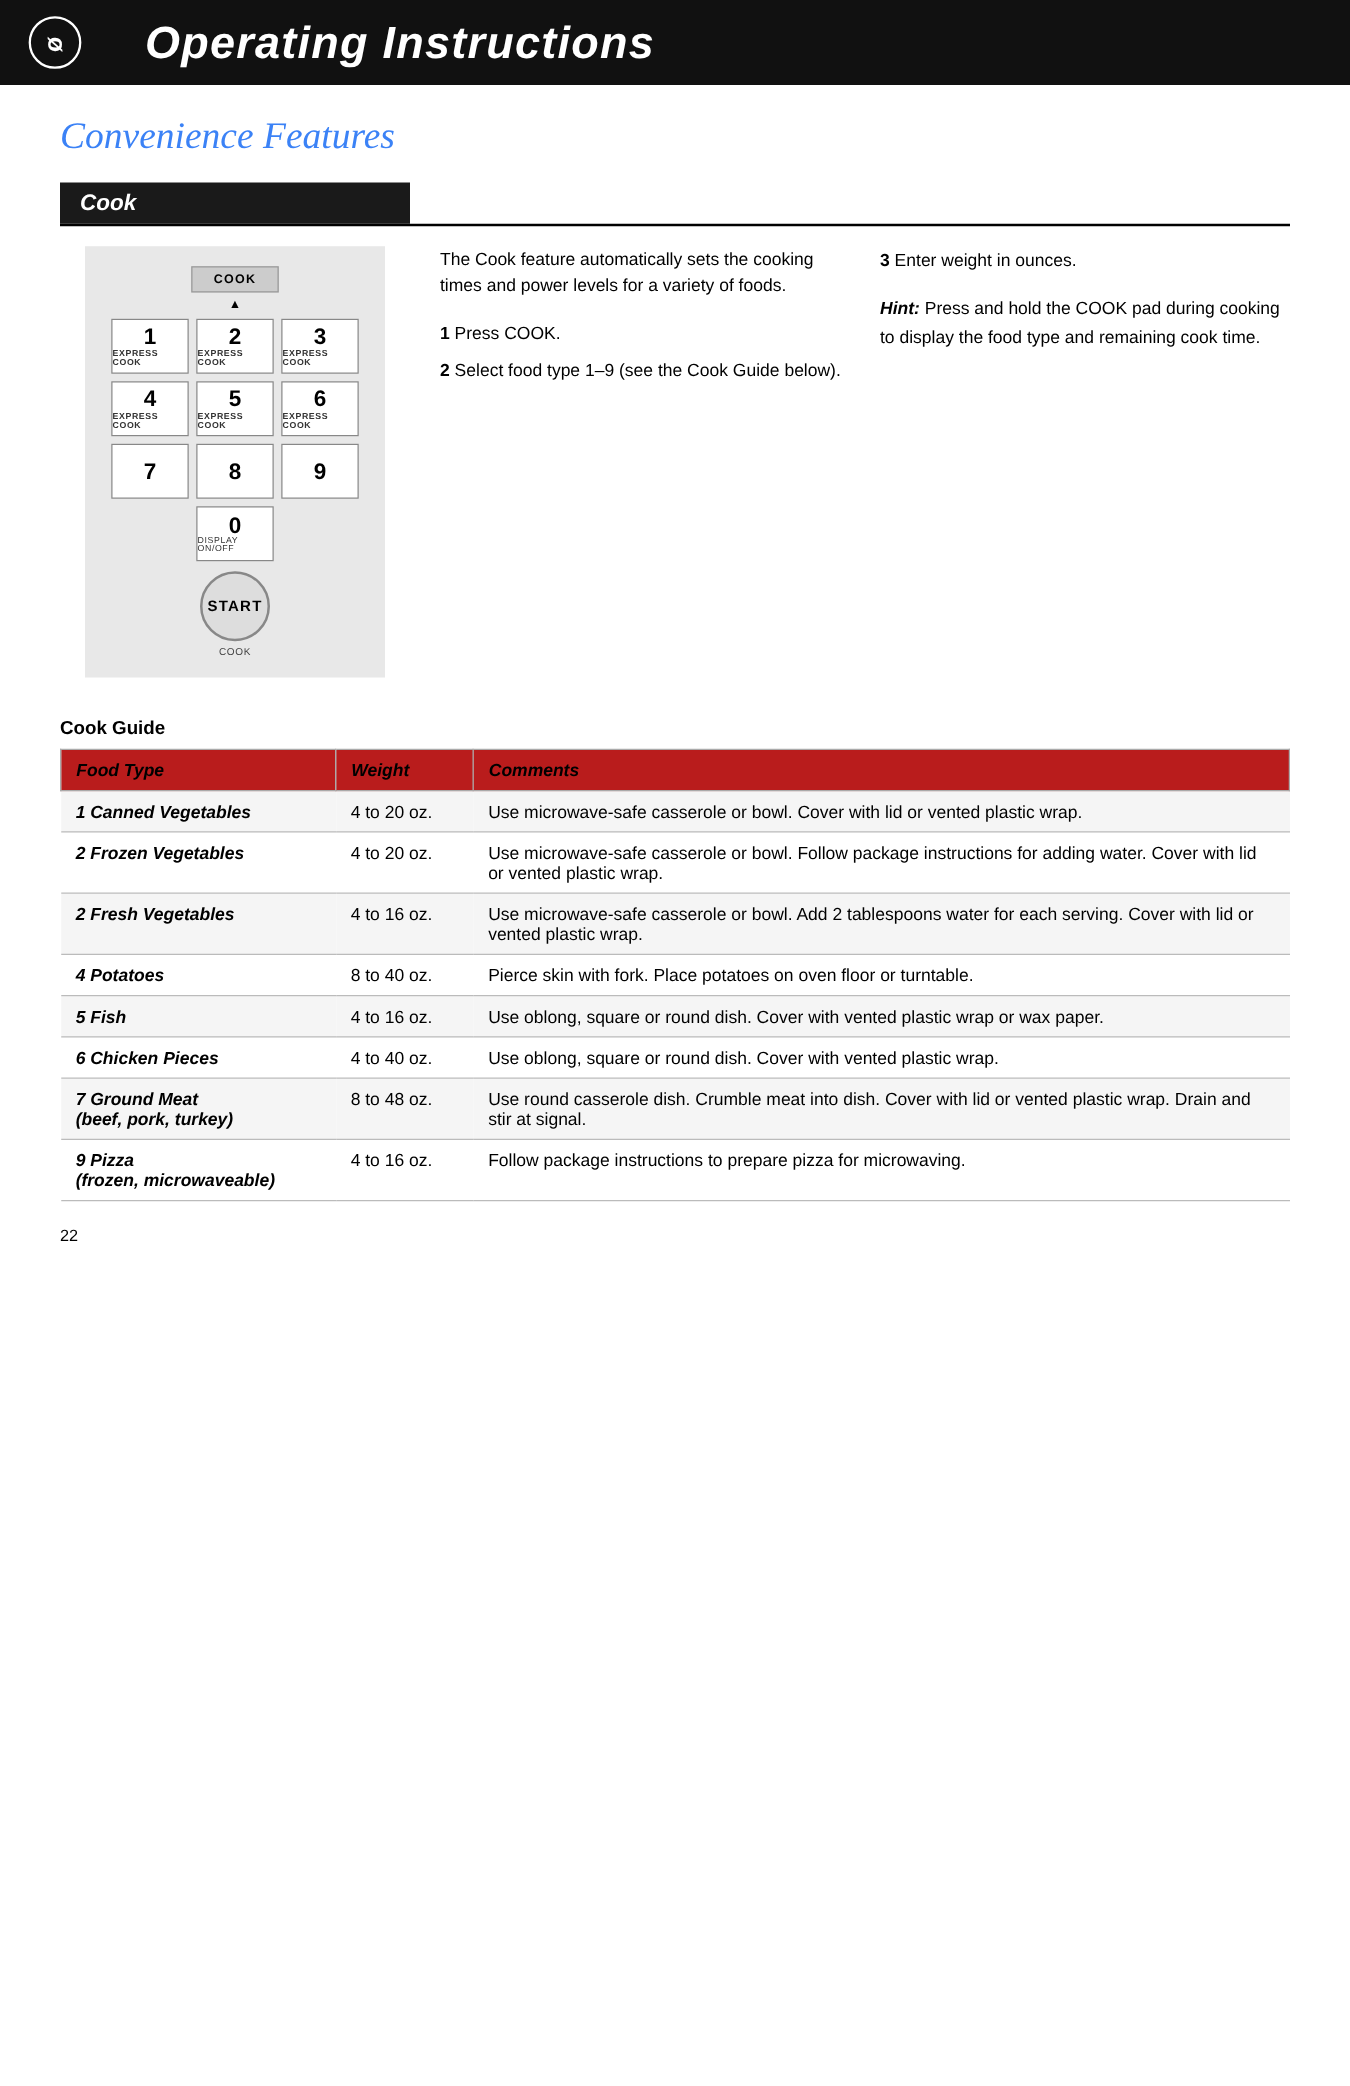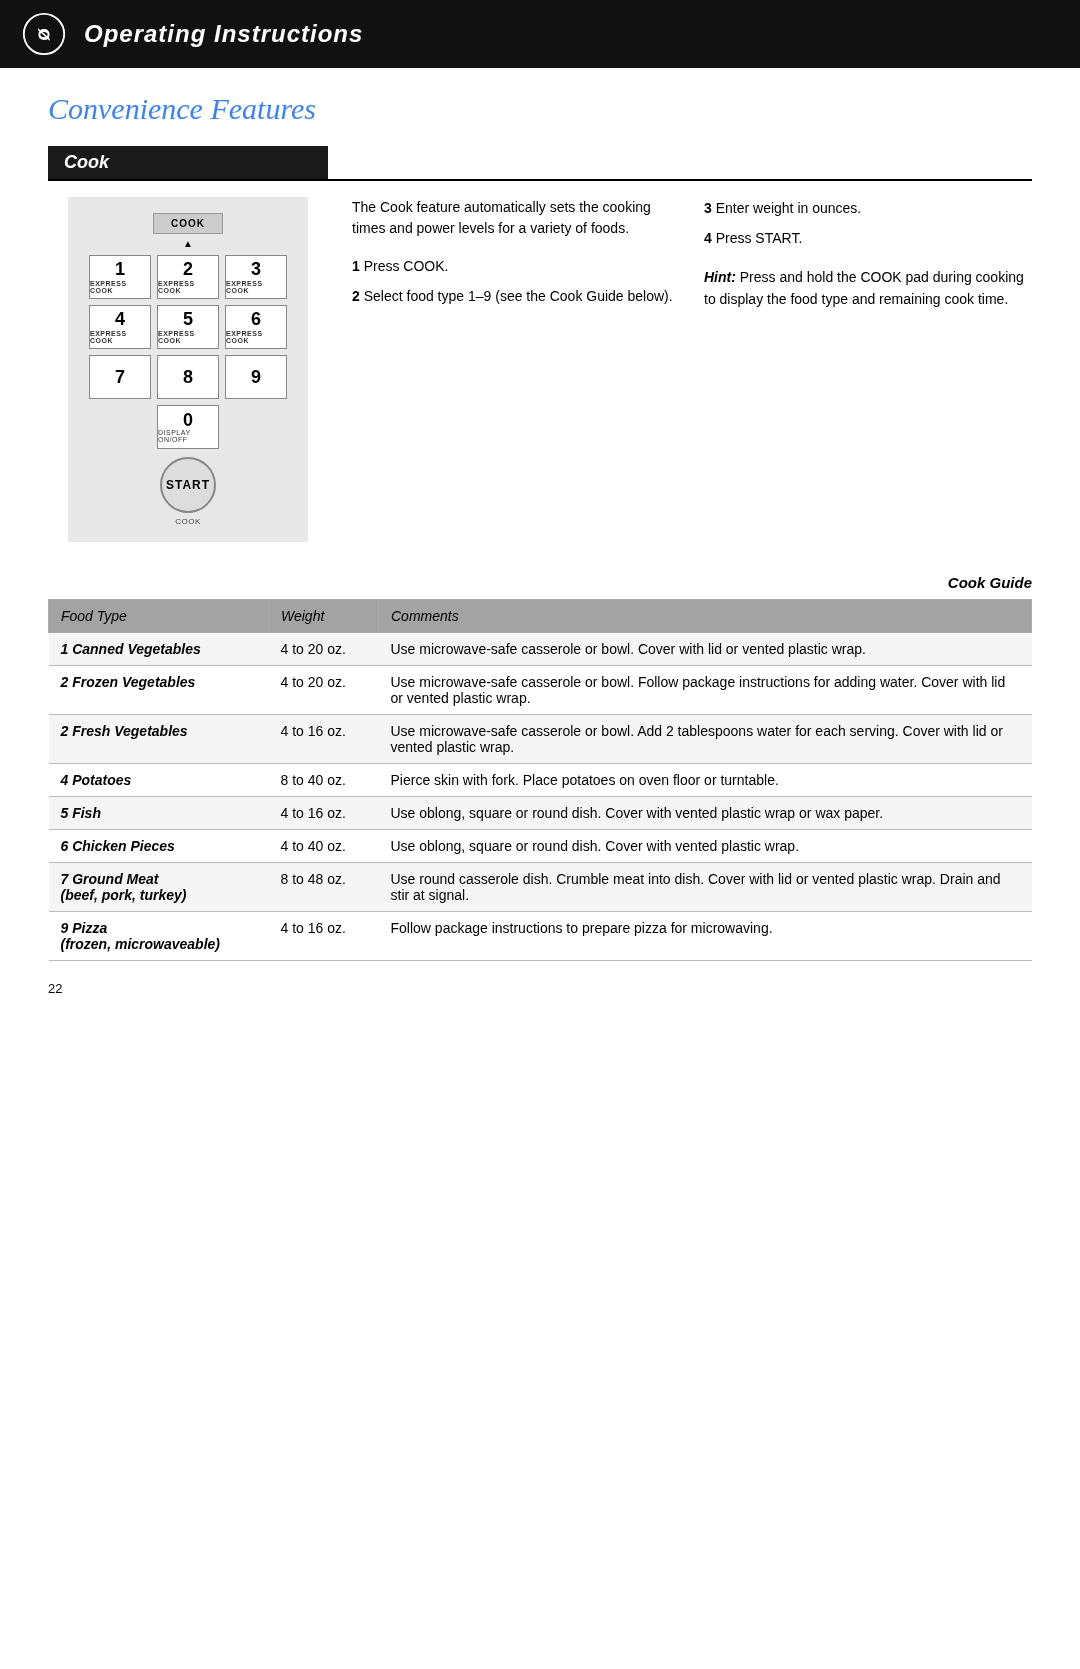--- a/index.html
+++ b/index.html
@@ -23,24 +23,25 @@
     }
     .header-logo {
       width: 48px;
       height: 48px;
       display: flex;
       align-items: center;
       justify-content: center;
     }
     .header-title {
       color: #fff;
-      font-size: 24px;
+      font-size: 36px;
       font-style: italic;
       font-weight: bold;
       letter-spacing: 1px;
+      margin-left: 32px;
     }
 
     
     .page-content {
       padding: 24px 48px 40px 48px;
     }
 
     
     .section-title {
       font-size: 30px;
@@ -223,37 +224,35 @@
 
     .hint-bold {
       font-weight: bold;
       font-style: italic;
     }
 
     
     .cook-guide-title {
       font-size: 15px;
       font-weight: bold;
-      font-style: italic;
       margin-bottom: 8px;
-      text-align: right;
     }
 
     
     .cook-table {
       width: 100%;
       border-collapse: collapse;
       font-size: 14px;
     }
 
     .cook-table th {
-      background: #a3a3a3;
+      background: #b91c1c;
       padding: 8px 12px;
       text-align: left;
-      font-weight: normal;
+      font-weight: bold;
       font-style: italic;
       border: 1px solid #aaa;
     }
 
     .cook-table td {
       padding: 8px 12px;
       border-bottom: 1px solid #bbb;
       vertical-align: top;
     }
 
@@ -370,21 +369,20 @@
       <p class="cook-desc">The Cook feature automatically sets the cooking times and power levels for a variety of foods.</p>
       <div class="cook-steps">
         <p><span class="step-num">1</span> Press COOK.</p>
         <p><span class="step-num">2</span> Select food type 1–9 (see the Cook Guide below).</p>
       </div>
     </div>
 
     <div class="cook-right">
       <div class="cook-steps">
         <p><span class="step-num">3</span> Enter weight in ounces.</p>
-        <p><span class="step-num">4</span> Press START.</p>
         <p style="margin-top:16px;">
           <span class="hint-bold">Hint:</span>
           <span> Press and hold the COOK pad during cooking to display the food type and remaining cook time.</span>
         </p>
       </div>
     </div>
 
   </div>
 
   <div class="cook-guide-title">Cook Guide</div>

